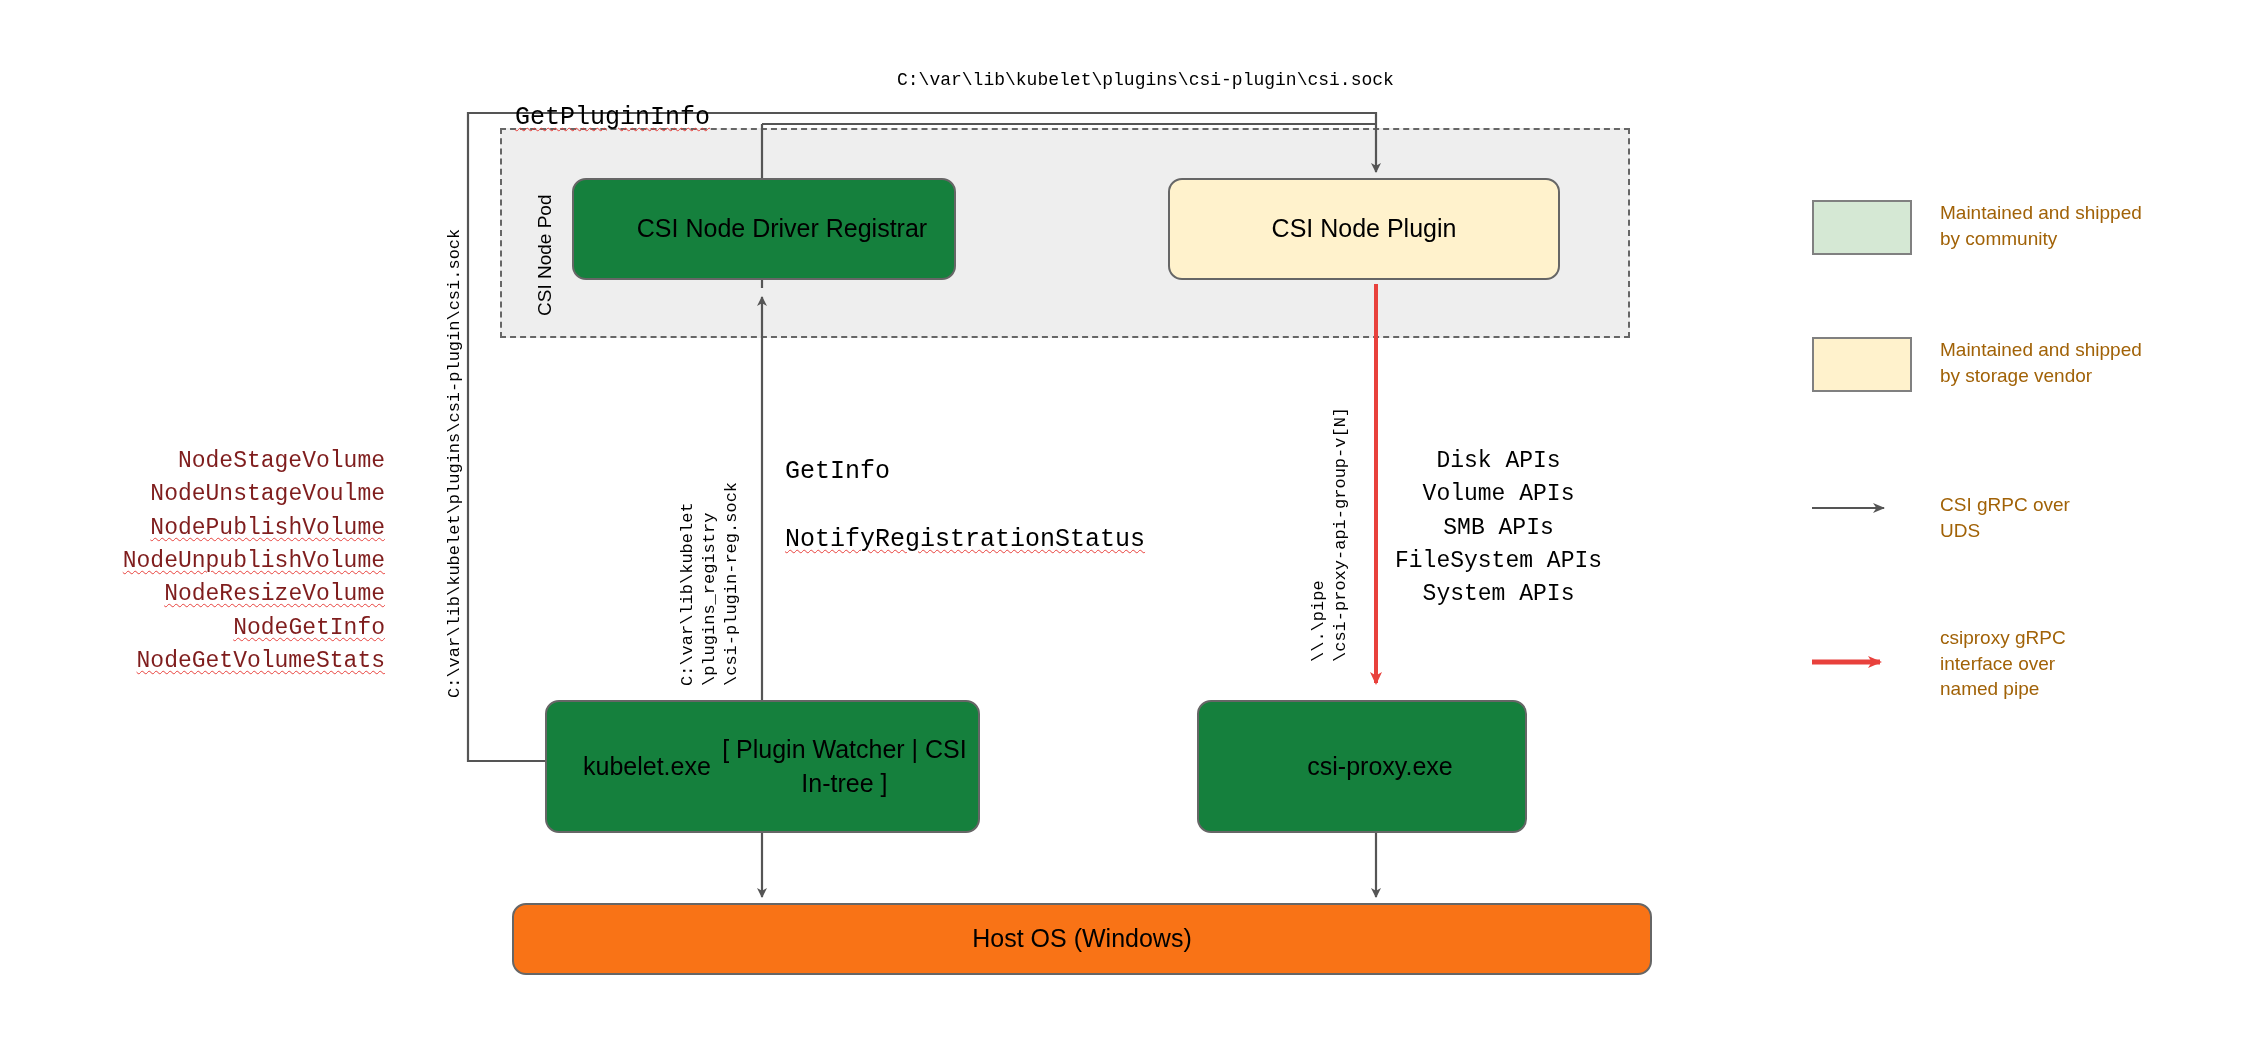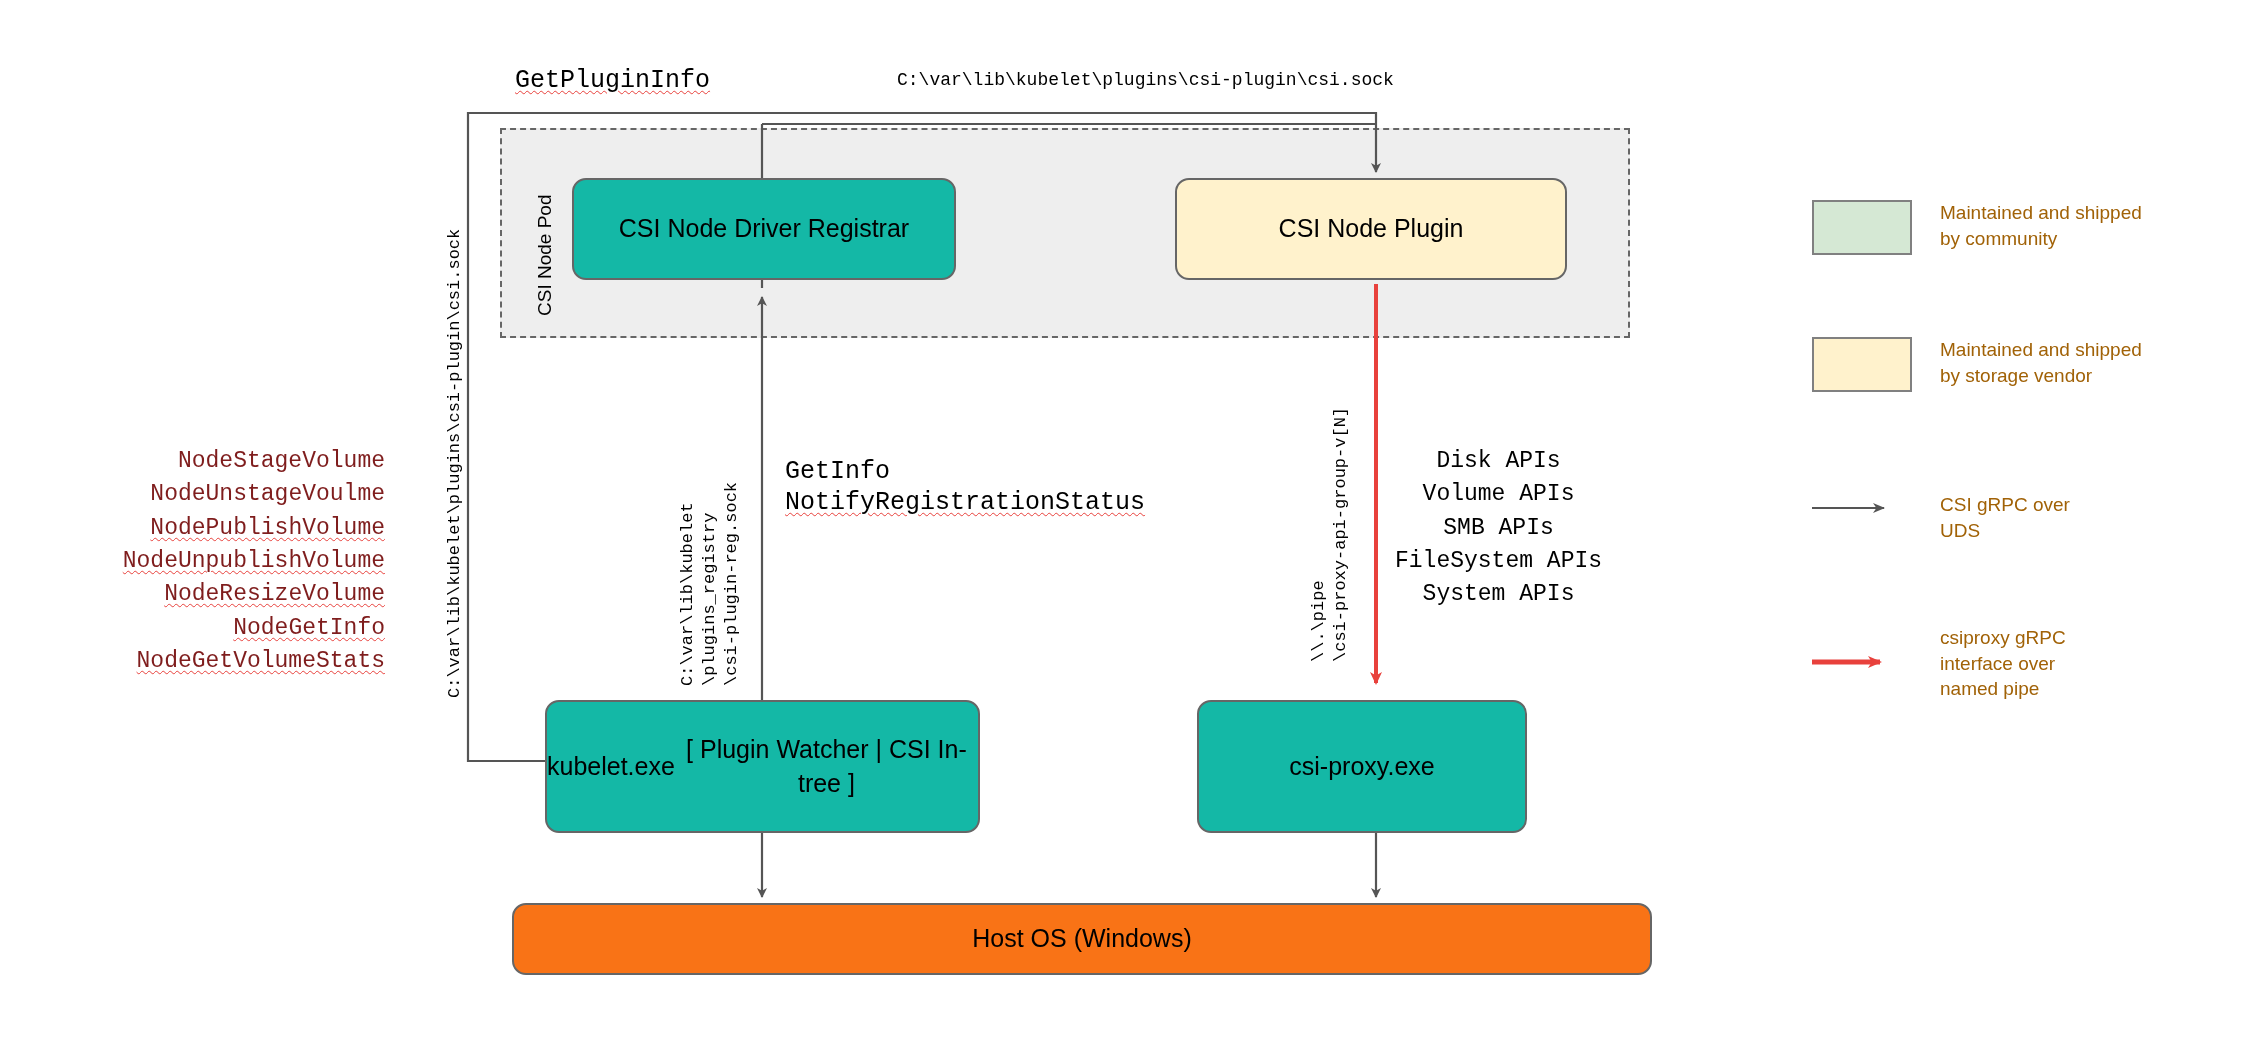--- a/index.html
+++ b/index.html
@@ -7,35 +7,35 @@
        font-family:"Liberation Sans",sans-serif;}
   .stage{position:absolute;left:0;top:0;width:2252px;height:1044px;}
   svg.wires{position:absolute;left:0;top:0;width:2252px;height:1044px;overflow:visible;}
 
   .mono{font-family:"Liberation Mono",monospace;}
 
   
   .node-box{position:absolute;box-sizing:border-box;border:2px solid #666666;
             border-radius:14px;display:flex;align-items:center;justify-content:center;
             text-align:center;color:#000;line-height:1.35;}
-  .green{background:#14b8a6;}
+  .green{background:#15803d;padding-left:36px;}
   .yellow{background:#fff2cc;}
   .blue{background:#f97316;}
 
   .pod-region{position:absolute;box-sizing:border-box;background:#eeeeee;
               border:2px dashed #666666;}
 
   .pod-label{position:absolute;font-size:19px;color:#000;
              transform:rotate(-90deg);transform-origin:left top;white-space:nowrap;}
 
   
   .txt{position:absolute;white-space:pre;color:#000;}
   .spell{text-decoration:underline;
          text-decoration-color:#e8413c;text-decoration-style:wavy;
-         text-decoration-thickness:1px;text-underline-offset:3px;}
+         text-decoration-thickness:1px;text-underline-offset:3px;margin-top:37px;}
   .vtxt{position:absolute;white-space:pre;color:#000;
         transform:rotate(-90deg);transform-origin:left top;}
 
   .api-list{position:absolute;text-align:right;color:#7f1d1d;}
   .api-list div{line-height:1.45;white-space:pre;}
 
   .right-list{position:absolute;text-align:center;color:#000;}
   .right-list div{line-height:1.45;white-space:pre;}
 
   
@@ -82,21 +82,21 @@
     <path d="M762,832 L762,897" fill="none" stroke="#555555" stroke-width="2.2" marker-end="url(#ah-grey)" marker-start="url(#ah-grey)"></path>
 
     <path d="M1376,832 L1376,897" fill="none" stroke="#555555" stroke-width="2.2" marker-end="url(#ah-grey)" marker-start="url(#ah-grey)"></path>
 
     <path d="M1812,508 L1884,508" fill="none" stroke="#555555" stroke-width="2.2" marker-end="url(#ah-legend-grey)"></path>
     <path d="M1812,662 L1880,662" fill="none" stroke="#e8413c" stroke-width="5" marker-end="url(#ah-legend-red)"></path>
   </svg>
 
   <div class="node-box green" style="left:572px;top:178px;width:384px;height:102px;font-size:25px;">CSI Node Driver Registrar</div>
 
-  <div class="node-box yellow" style="left:1168px;top:178px;width:392px;height:102px;font-size:25px;margin-left:7px;">CSI Node Plugin</div>
+  <div class="node-box yellow" style="left:1168px;top:178px;width:392px;height:102px;font-size:25px;">CSI Node Plugin</div>
 
   <div class="node-box green" style="left:545px;top:700px;width:435px;height:133px;font-size:25px;flex-direction:row;">
     <span>kubelet.exe</span>
     <span>[ Plugin Watcher | CSI In-tree ]</span>
   </div>
 
   <div class="node-box green" style="left:1197px;top:700px;width:330px;height:133px;font-size:25px;">csi-proxy.exe</div>
 
   <div class="node-box blue" style="left:512px;top:903px;width:1140px;height:72px;font-size:25px;">Host OS (Windows)</div>
 

